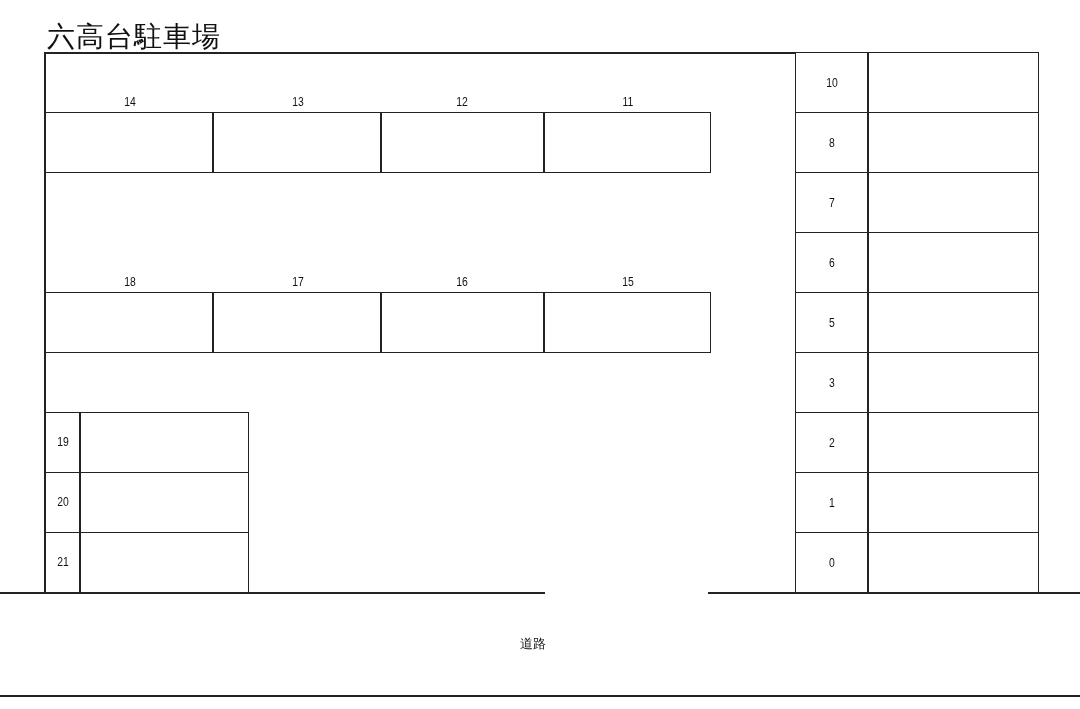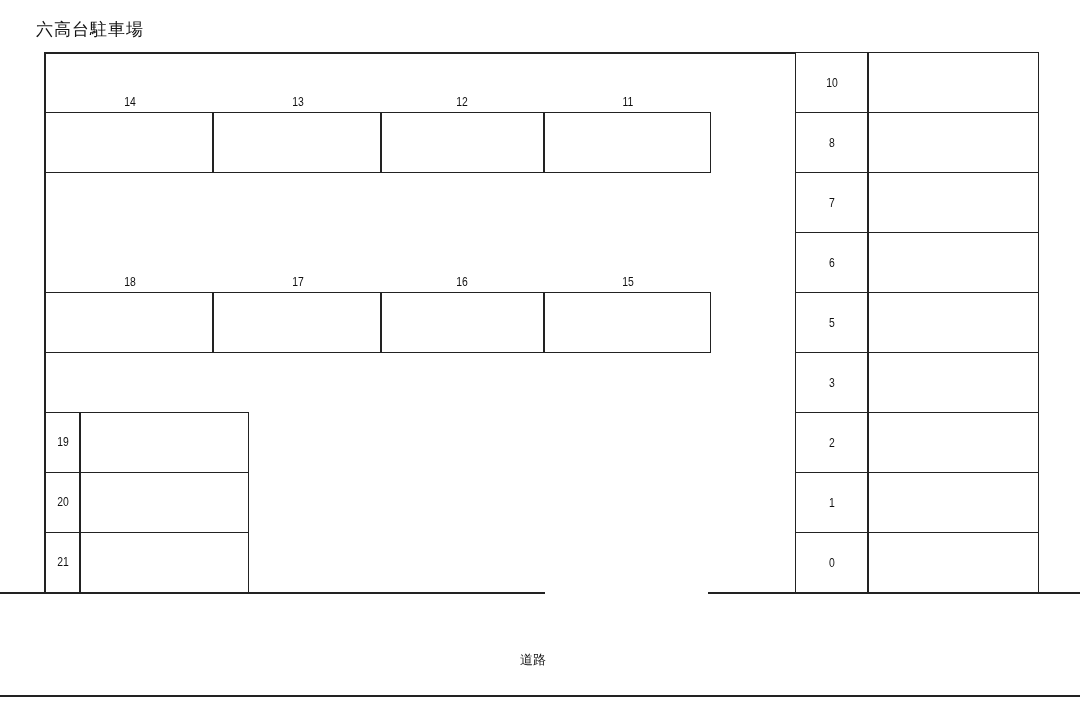--- a/index.html
+++ b/index.html
@@ -1,22 +1,22 @@
 <!DOCTYPE html>
 <html><head>
 <meta charset="utf-8">
 <style>
   html, body { margin:0; padding:0; background:#ffffff; }
   body { width:1080px; height:709px; position:relative; overflow:hidden; font-family:"DejaVu Sans", sans-serif; color:#111; }
-  .title { position:absolute; left:36px; top:18px; font-size:17px; letter-spacing:1px; }
+  .title { position:absolute; left:47px; top:18px; font-size:28px; letter-spacing:1px; }
   .line { position:absolute; background:#222; }
   .box { position:absolute; border:1.5px solid #222; box-sizing:border-box; }
   .lbl { position:absolute; font-family:"Liberation Sans Narrow","Liberation Sans", sans-serif; font-size:13px; transform:scaleX(0.8); transform-origin:center; text-align:center; }
   .road { position:absolute; left:0; top:635px; width:1080px; text-align:center; font-size:13px; }
-  .road span { position:absolute; left:520px;margin-top:16px; }
+  .road span { position:absolute; left:520px; }
 </style>
 </head>
 <body>
 
 <div class="title">六高台駐車場</div>
 
 <div class="line" style="left:44px;top:52px;width:752px;height:1.5px;"></div>
 <div class="line" style="left:44px;top:52px;width:1.5px;height:541px;"></div>
 
 <div class="line" style="left:0;top:592px;width:545px;height:1.5px;"></div>

